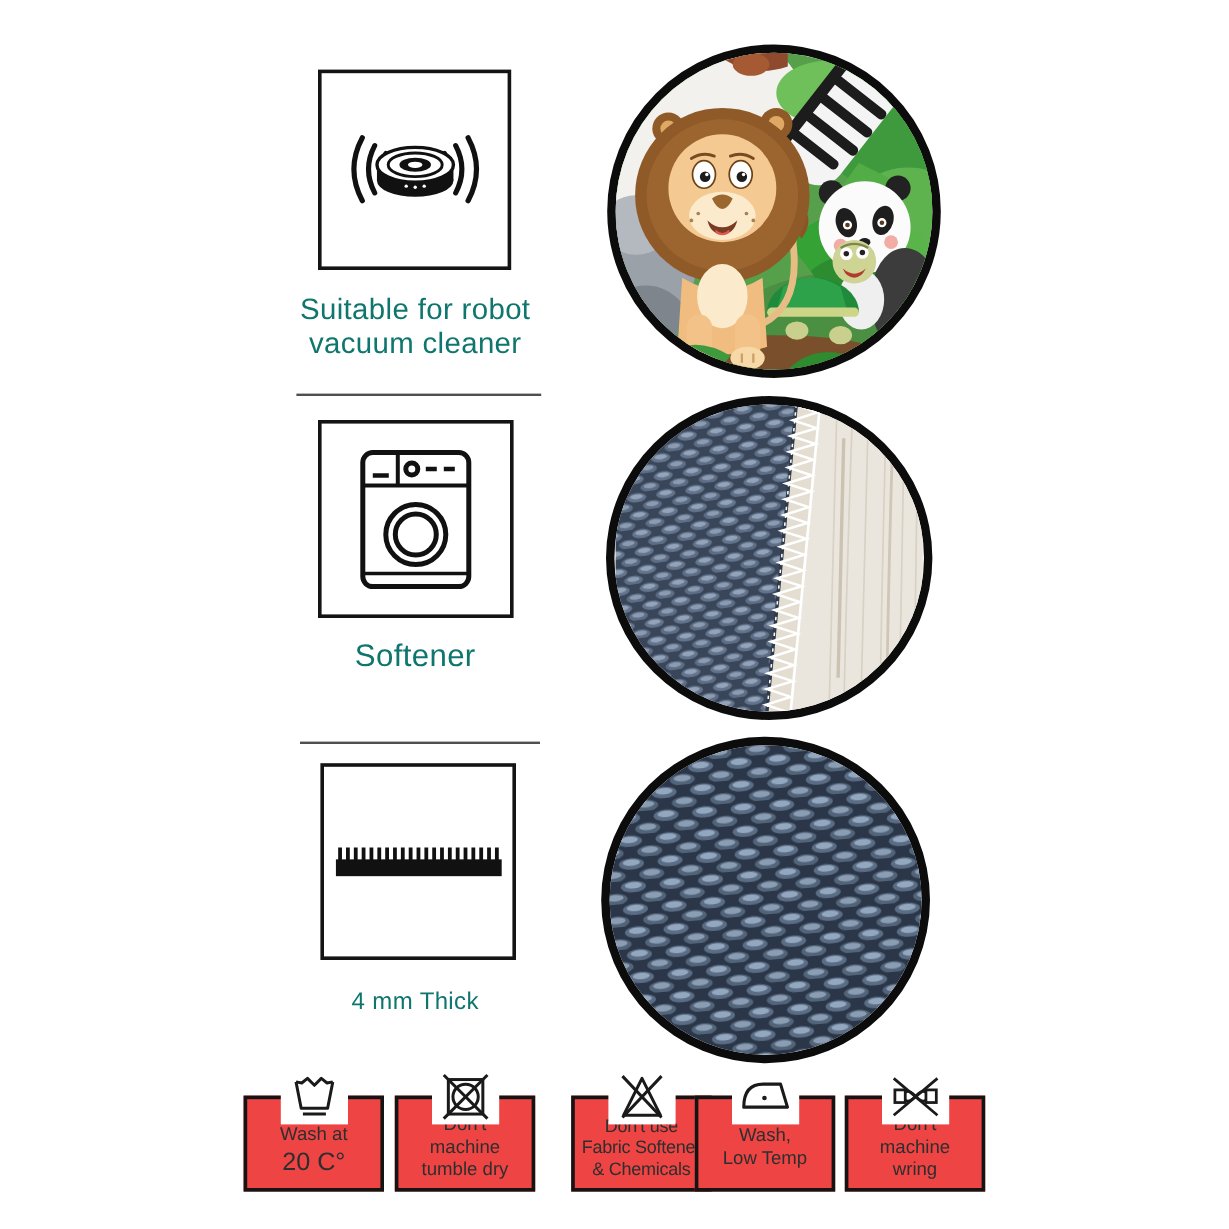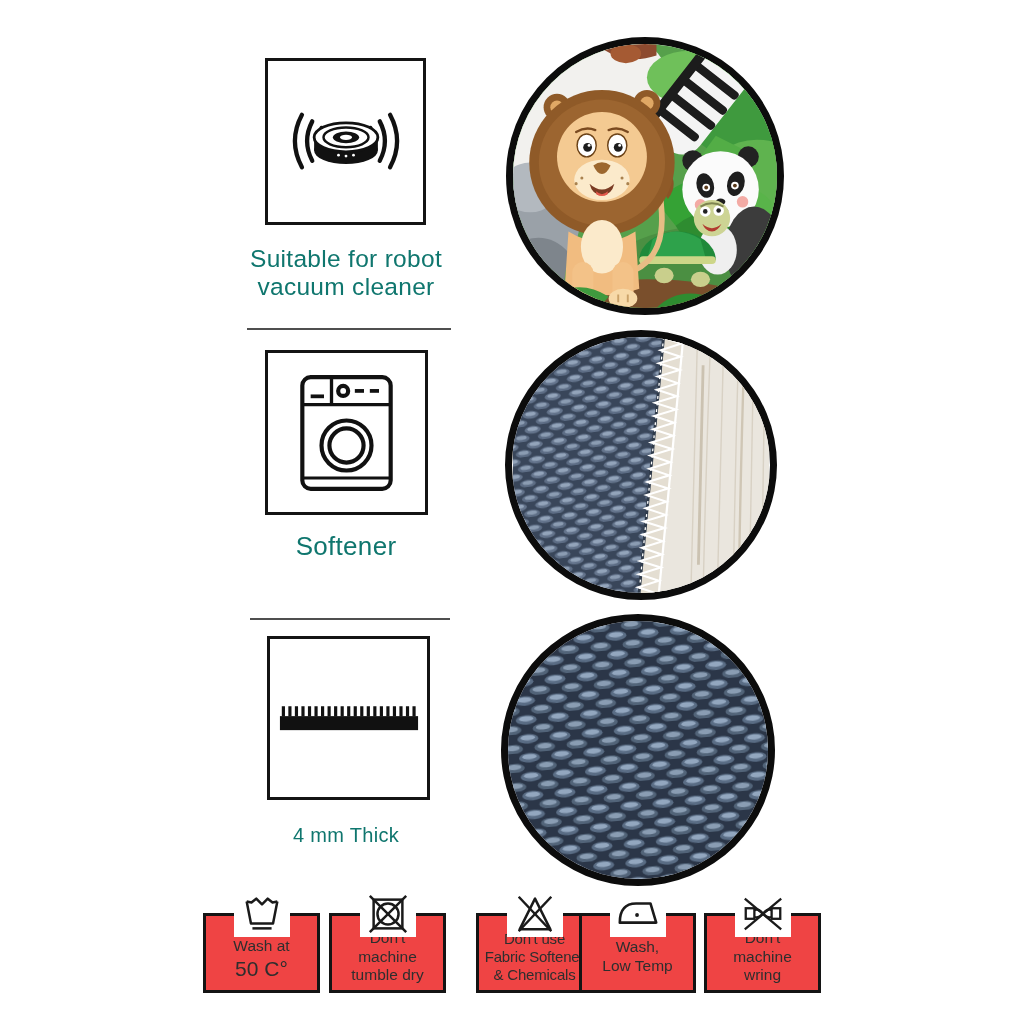--- a/index.html
+++ b/index.html
@@ -265,21 +265,21 @@
 
   <div class="care-box cb1">
     <span class="care-icon">
       <svg width="46" height="46" viewBox="0 0 48 48" fill="none" stroke="#1a1a1a" stroke-width="2.6" stroke-linejoin="round">
         <path d="M8 11 L13 12 L18 8 L24 14 L30 8 L35 12 L40 11"></path>
         <path d="M8 11 L12.5 34 L35.5 34 L40 11"></path>
         <line x1="14" y1="39" x2="34" y2="39"></line>
       </svg>
     </span>
     <div class="care-label">Wash at</div>
-    <div class="care-value">50 C°</div>
+    <div class="care-value">20 C°</div>
   </div>
 
   <div class="care-box cb2">
     <span class="care-icon">
       <svg width="46" height="46" viewBox="0 0 48 48" fill="none" stroke="#1a1a1a" stroke-width="2.6">
         <rect x="9" y="9" width="30" height="30"></rect>
         <circle cx="24" cy="24" r="11"></circle>
         <line x1="5" y1="5" x2="43" y2="43"></line>
           <line x1="43" y1="5" x2="5" y2="43"></line>
       </svg>

